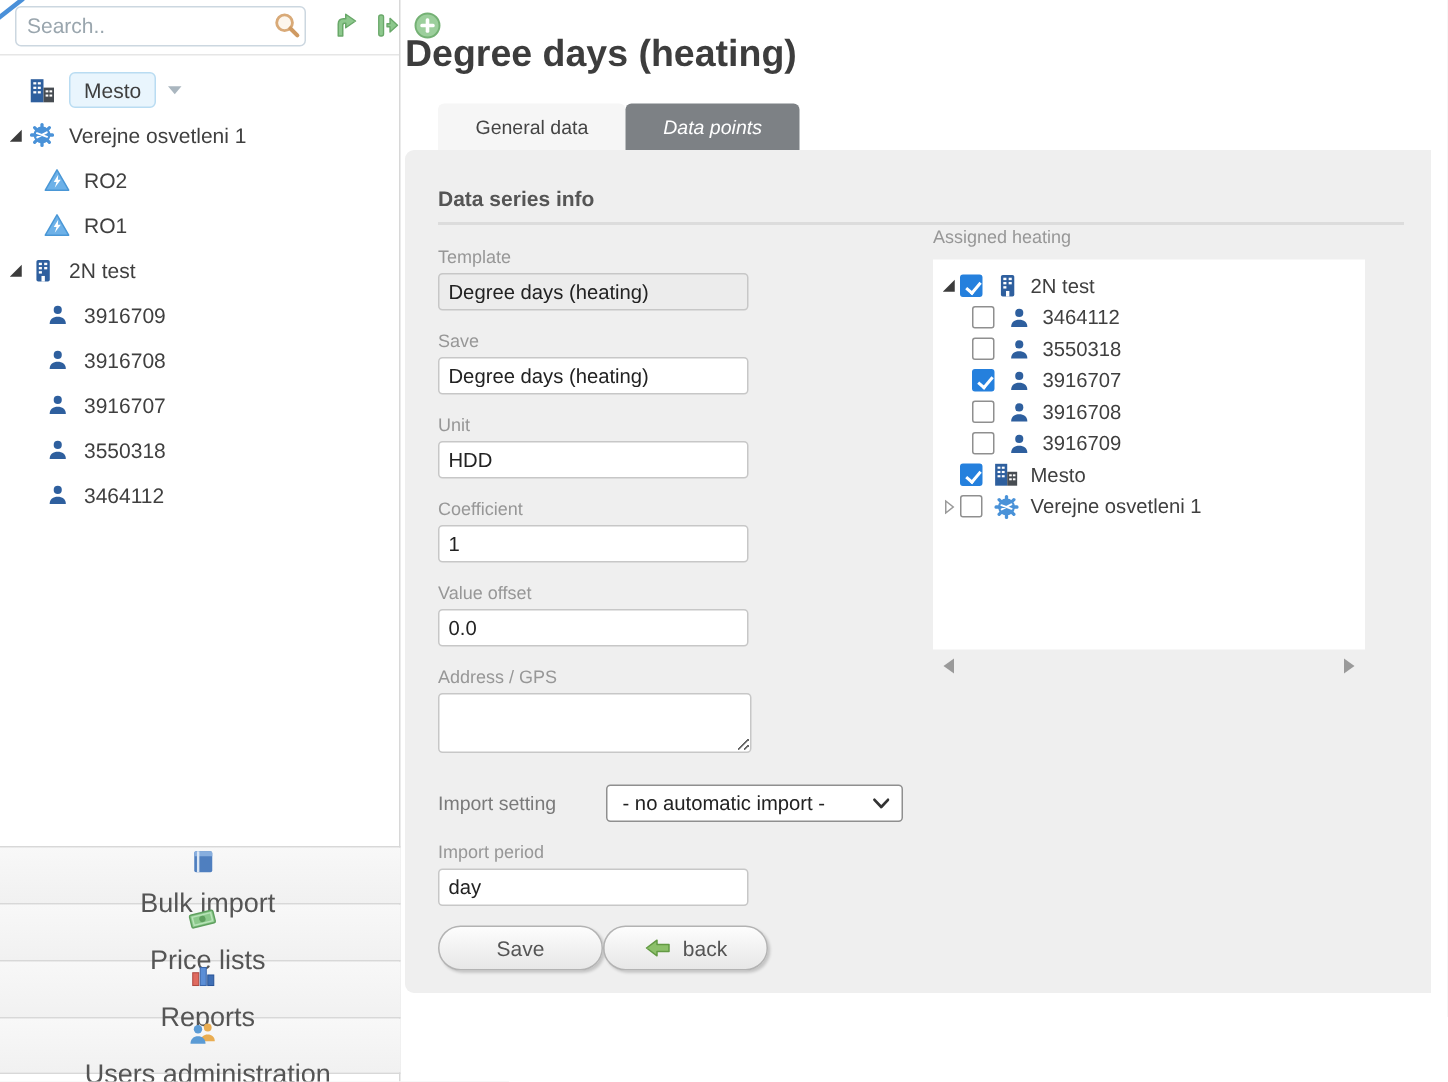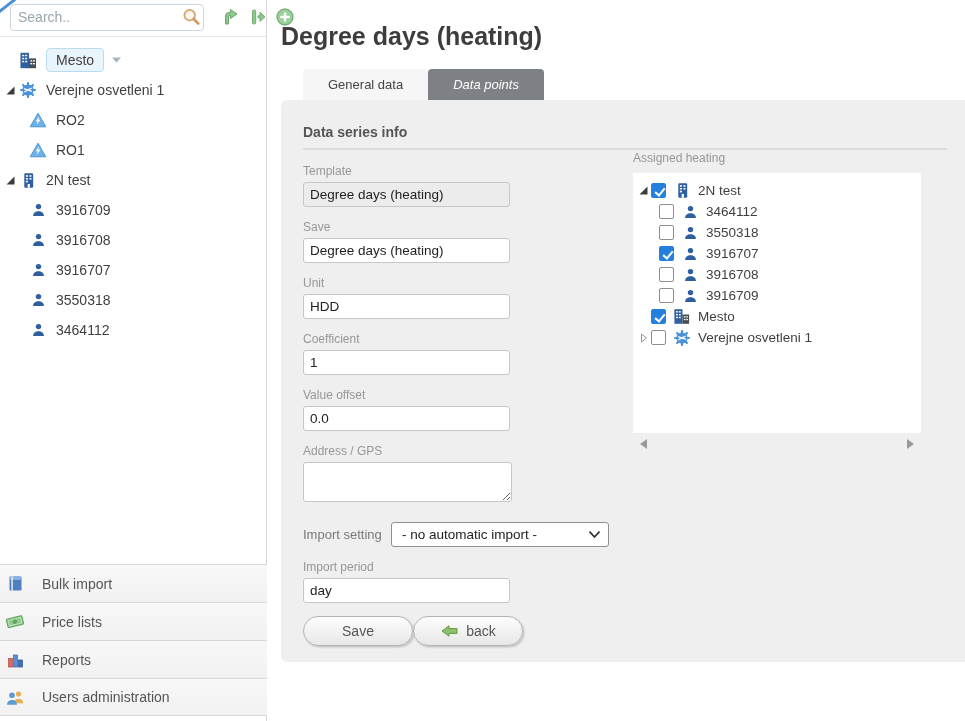--- a/index.html
+++ b/index.html
@@ -45,28 +45,28 @@
   .t-icon { width:20px; height:18px; margin:0 8px 0 1px; display:flex; align-items:center; justify-content:center; flex:none; }
   .t-label { color:#3f3f3f; }
   .sel-box {
     background:#e9f5fd; border:1px solid #b9dcf2; border-radius:4px;
     padding:3px 9px; color:#3f3f3f;
   }
   .dd-chev { margin-left:7px; display:flex; }
 
   .menu { position:absolute; left:0; bottom:5px; width:267px; }
   .menu-row {
-    height:38px; display:flex; align-items:center; gap:9px; padding-left:4px;
+    height:38px; display:flex; align-items:center; gap:9px; padding-left:10px;
     border-top:1px solid #d8d8d8; background:linear-gradient(#f8f8f8,#f1f1f1);
-    color:#555; font-size:14px; cursor:pointer;
+    color:#555; font-size:18px; cursor:pointer;flex-direction:column;
   }
   .menu-row:last-child { border-bottom:1px solid #d8d8d8; }
 
   
-  .main { position:absolute; left:281px; top:0; width:684px; height:637px; }
+  .main { position:absolute; left:270px; top:0; width:684px; height:637px; }
   .page-title { margin:22px 0 0 0; font-size:25px; font-weight:bold; color:#3d3d3d; }
   .tabs { display:flex; margin:18px 0 0 22px; }
   .tab {
     height:31px; line-height:31px; padding:0 25px; font-size:13px;
     border-radius:4px 4px 0 0; cursor:pointer;
   }
   .tab.active { background:#f6f6f6; color:#444; }
   .tab.inactive { background:#7d8185; color:#fff;font-style:italic; }
 
   .panel {
@@ -81,21 +81,21 @@
 
   .form-col { position:absolute; left:22px; top:51px; width:310px; }
   .fgroup { margin-top:13px; }
   .fgroup label { display:block; font-size:12px; color:#979797; margin-bottom:4px; }
   .txt {
     width:207px; height:25px; border:1px solid #c7c7c7; border-radius:3px;
     padding:2px 6px; font-size:13.5px; color:#222; background:#fff; font-family:inherit;
   }
   .txt.dis { background:#ececec; }
   textarea.txt { width:209px; height:40px; resize:both; padding-top:4px; }
-  .inline-group { display:flex; align-items:center; margin-top:16px; }
+  .inline-group { display:flex; align-items:center; margin-top:16px;gap:24px; }
   .inline-group label { font-size:13px; color:#7a7a7a; width:88px; flex:none; }
   .select-box {
     width:218px; height:25px; border:1px solid #8f8f8f; border-radius:3px;
     background:#fff; display:flex; align-items:center; justify-content:space-between;
     padding:0 8px 0 10px; font-size:13.5px; color:#222; cursor:pointer;
   }
   .buttons { display:flex; margin-top:13px; }
   .btn {
     width:110px; height:30px; border:1px solid #b3b3b3; border-radius:15px;
     background:linear-gradient(#fdfdfd,#e7e7e7);

